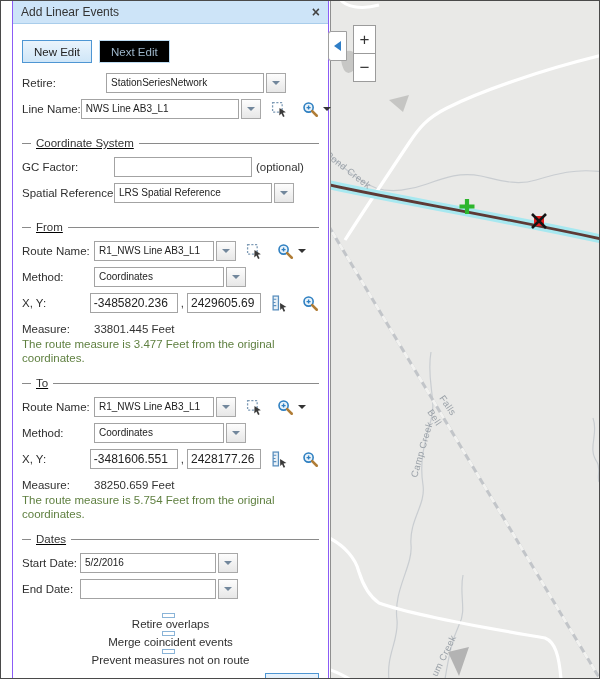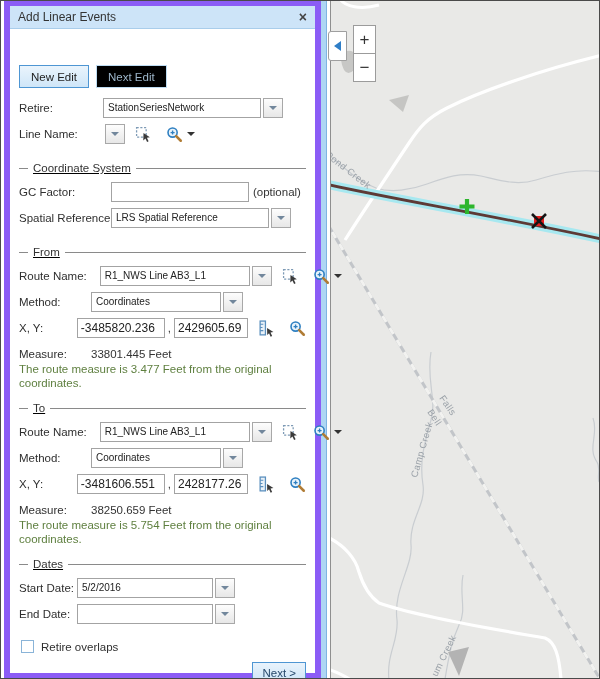--- a/index.html
+++ b/index.html
@@ -1,67 +1,67 @@
 <!DOCTYPE html>
 <html><head>
 <meta charset="utf-8">
 <style>
   * { margin:0; padding:0; box-sizing:border-box; }
   html,body { font-family:"Liberation Sans", sans-serif; background:#fff; }
   #stage { position:relative; width:600px; height:679px; background:#fff; overflow:hidden; }
   #frame { position:absolute; inset:0; border:1px solid #4a4a4a; pointer-events:none; z-index:60; }
 
   
-  #panel { position:absolute; left:4px; top:0; width:317px; height:679px; background:#fff;
-           border:6px solid #8b5cf6; z-index:5; }
+  #panel { position:absolute; left:12px; top:0; width:317px; height:679px; background:#fff;
+           border:1px solid #8b5cf6; z-index:5; }
   #panel-header { height:23px; background:#cde4f8; border-bottom:1px solid #a9cdeb;
                   display:flex; align-items:center; padding:0 8px; }
   #panel-title { font-size:12px; color:#333; }
   #panel-close { margin-left:auto; font-size:14px; color:#444; cursor:pointer; line-height:1; font-weight:bold; }
-  #panel-body { padding:8px 9px 0 9px; display:flex; flex-direction:column; height:654px;justify-content:flex-end; }
+  #panel-body { padding:16px 9px 0 9px; display:flex; flex-direction:column; height:654px; }
 
   .btnrow { display:flex; gap:7px; margin-bottom:10px; }
   .btn { height:23px; padding:0 11px; font-size:11.5px; border:1px solid #4e96d3;
          background:linear-gradient(#eaf4fc,#cfe6f8); color:#222; display:inline-flex; align-items:center; cursor:pointer; }
   .btn.disabled { border-color:#bedcf2; background:#000000; color:#9db6ca; }
 
   .row { display:flex; align-items:center; margin-bottom:6px; }
   .lbl { font-size:11.5px; color:#2f2f2f; white-space:nowrap; }
   .lw84 { width:84px; } .lw92 { width:92px; } .lw72 { width:72px; } .lw58 { width:58px; }
 
   .combo { display:flex; align-items:center; }
   .combo-field { height:20px; border:1px solid #a3a3a3; background:#fff; font-size:10px;
                  line-height:18px; padding:0 4px; white-space:nowrap; overflow:hidden; color:#222; }
   .combo-btn { width:20px; height:20px; margin-left:2px; border:1px solid #a8a8a8;
                background:linear-gradient(#fdfdfd,#e7e7e7); display:flex; align-items:center; justify-content:center; cursor:pointer; }
   .caret { width:0; height:0; border-left:4px solid transparent; border-right:4px solid transparent;
            border-top:4px solid #72879c; }
   .caret-dark { width:0; height:0; border-left:4px solid transparent; border-right:4px solid transparent;
                 border-top:4px solid #333; margin-left:4px; }
-  .w158 { width:158px; } .w150 { width:150px;margin-left:13px; } .w130 { width:130px; } .w136 { width:136px; }
+  .w158 { width:158px; } .w150 { width:120px; } .w130 { width:130px; } .w136 { width:136px; }
 
   .txt { height:20px; border:1px solid #a3a3a3; background:#fff; font-size:12px; padding:0 3px;
          font-family:"Liberation Sans", sans-serif; color:#222; }
   .txt-x { width:88px; } .txt-y { width:74px; } .txt-gc { width:138px; }
   .comma { font-size:11.5px; color:#333; margin:0 3px; }
   .opt { font-size:11.5px; color:#333; margin-left:4px; }
 
   .sep { display:flex; align-items:center; margin:12px 0 8px 0;text-decoration:underline; }
   .sep::before { content:""; width:9px; border-top:1px solid #8a8a8a; margin-right:5px; }
   .sep::after  { content:""; flex:1; border-top:1px solid #8a8a8a; margin-left:5px; }
   .sep span { font-size:11.5px; color:#333; }
 
   .icon { width:17px; height:17px; display:inline-flex; cursor:pointer; }
   .ml10 { margin-left:10px; } .ml14 { margin-left:14px; }
 
   .measure-row { display:flex; margin:4px 0 0 0; }
   .measure-val { font-size:11.5px; color:#333; }
   .note { color:#5e7f3f; font-size:11.5px; line-height:13.5px; margin-top:3px; width:296px; }
 
-  .cbrow { display:flex; align-items:center; height:17px; margin-bottom:1px; }
+  .cbrow { display:flex; align-items:center; height:17px; margin-bottom:1px;flex-direction:column; }
   .cb { width:13px; height:13px; border:1px solid #8ab4d8; background:#fff; margin:0 7px 0 2px; cursor:pointer; }
   .cbs { margin-top:8px; }
 
   .nextrow { display:flex; margin-top:6px; }
   .next-btn { margin-left:auto; height:21px; padding:0 9px; font-size:11.5px; color:#27496b;
               border:1px solid #4e96d3; background:linear-gradient(#e9f3fc,#cde5f7); cursor:pointer;
               display:inline-flex; align-items:center; }
 
   
   #splitter { position:absolute; left:317px; top:0; width:10px; height:679px; background:#aed6f4;
@@ -106,20 +106,21 @@
           <div class="combo-field w158">StationSeriesNetwork</div>
           <div class="combo-btn">
               <span class="caret"></span>
             </div>
         </div>
       </div>
 
       <div class="row">
         <span class="lbl lw84">Line Name:</span>
         <div class="combo">
+          <div class="combo-field w158">NWS Line AB3_L1</div>
           <div class="combo-btn">
               <span class="caret"></span>
             </div>
         </div>
         <span class="icon ml10">
           <svg viewBox="0 0 16 16" width="17" height="17">
               <rect x="1.5" y="1.5" width="9" height="9" fill="none" stroke="#7d9ab5" stroke-width="1.2" stroke-dasharray="2 1.5"></rect>
               <path d="M8 6.5 L14 10.5 L11.2 11 L12.8 14.4 L11.4 15.1 L9.8 11.7 L7.8 13.6 Z" fill="#3a3a3a"></path>
             </svg>
         </span>
@@ -304,20 +305,28 @@
           <div class="combo-btn">
               <span class="caret"></span>
             </div>
         </div>
       </div>
 
       <div class="cbs">
         <div class="cbrow">
           <span class="cb"></span>
           <span class="lbl">Retire overlaps</span>
+        </div>
+        <div class="cbrow">
+          <span class="cb"></span>
+          <span class="lbl">Merge coincident events</span>
+        </div>
+        <div class="cbrow">
+          <span class="cb"></span>
+          <span class="lbl">Prevent measures not on route</span>
         </div>
       </div>
 
       <div class="nextrow">
         <button class="next-btn">Next &gt;</button>
       </div>
 
     </div>
   </div>
 

